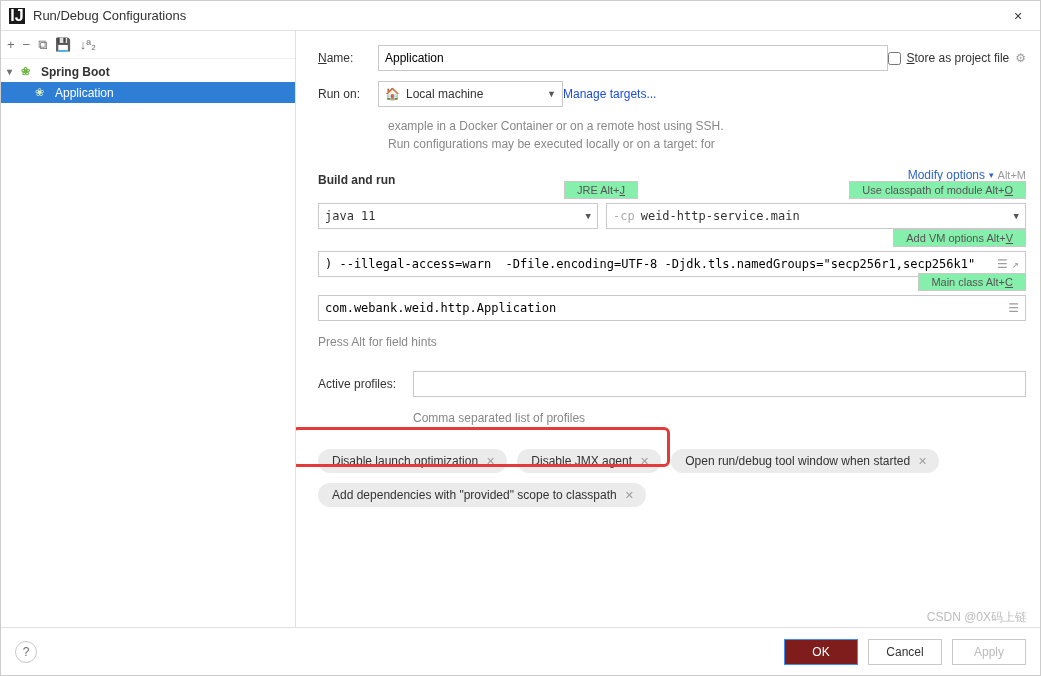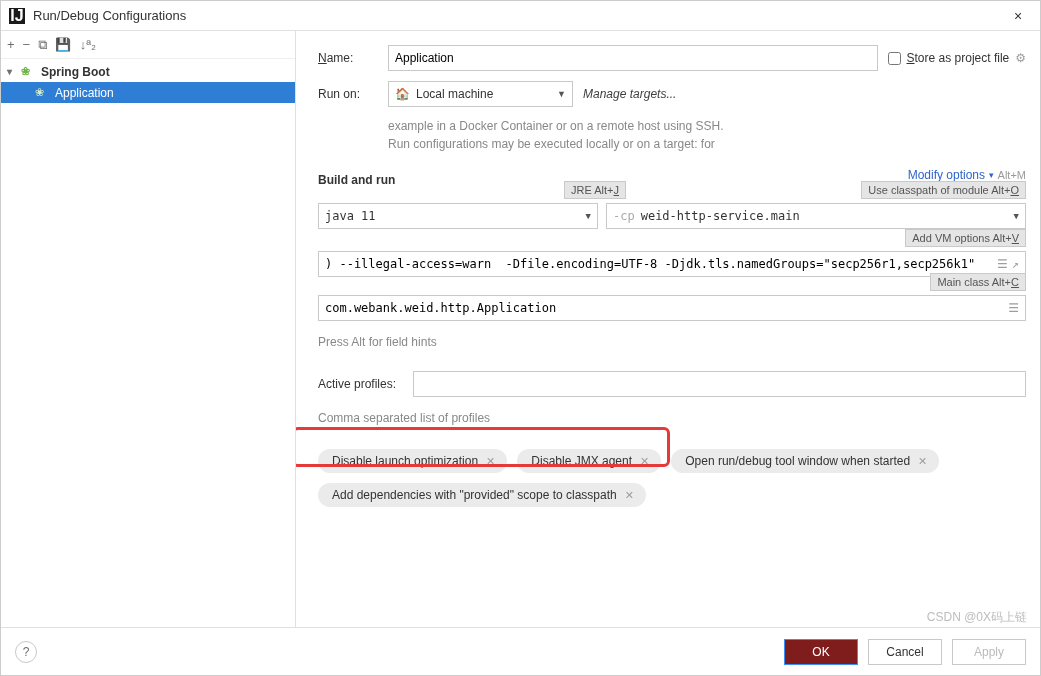--- a/index.html
+++ b/index.html
@@ -12,37 +12,37 @@
 .sidebar { width: 295px; border-right: 1px solid #e0e0e0; display: flex; flex-direction: column; }
 .sidebar-toolbar { height: 28px; display: flex; align-items: center; padding: 0 6px; gap: 8px; color: #6e6e6e; border-bottom: 1px solid #f0f0f0; }
 .sidebar-toolbar span { cursor: pointer; font-size: 13px; }
 .tree { flex: 1; overflow: auto; padding-top: 2px; }
 .tree-row { display: flex; align-items: center; height: 21px; padding-left: 6px; gap: 4px; cursor: pointer; }
 .tree-row.bold { font-weight: bold; }
 .tree-row.selected { background: #2f7ed6; color: #fff; }
 .tree-arrow { width: 10px; font-size: 10px; color: #6e6e6e; }
 .tree-icon { width: 16px; font-size: 11px; color: #6DB33F; }
 .sidebar-bottom { padding: 10px 10px 14px; }
-.link { color: #404040; cursor: pointer; font-style: italic; }
+.link { color: #1d4ed8; cursor: pointer; }
 .content { flex: 1; padding: 14px 14px 0 22px; overflow: auto; display: flex; flex-direction: column; gap: 10px; position: relative; }
-.row { display: flex; align-items: center; gap: 10px; }
+.row { display: flex; align-items: center; }
 .row-label { width: 60px; }
 .field { height: 26px; border: 1px solid #c9c9c9; padding: 0 6px; font-size: 12px; display: flex; align-items: center; flex: 1; background: #fff; }
 .field input { border: none; outline: none; width: 100%; font-size: 12px; font-family: inherit; }
 .field.mono input { font-family: Consolas, monospace; }
 .checkbox-row { display: flex; align-items: center; gap: 6px; }
 .gear-icon { color: #9e9e9e; }
 .combo { height: 26px; border: 1px solid #c9c9c9; padding: 0 6px; display: inline-flex; align-items: center; gap: 6px; background: #fff; min-width: 185px; cursor: pointer; }
 .combo .arrow { margin-left: auto; font-size: 9px; color: #555; }
 .info-text { color: #888; font-size: 12px; margin-left: 70px; line-height: 1.5; }
 .section-title { font-weight: bold; margin-top: 10px; }
 .modify-row { display: flex; align-items: center; }
 .modify-options { margin-left: auto; display: flex; align-items: center; gap: 4px; color: #2f65c7; cursor: pointer; }
 .modify-options .shortcut { color: #9a9a9a; font-size: 11px; }
-.hint-tag { position: absolute; background: #e5e5e5; border: 1px solid #c9c9c9; padding: 2px 6px; font-size: 11px; color: #555; white-space: nowrap; z-index: 5; }
+.hint-tag { position: absolute; background: #86efac; border: 1px solid #c9c9c9; padding: 2px 12px; font-size: 11px; color: #555; white-space: nowrap; z-index: 5; }
 .hint-tag .u { text-decoration: underline; text-decoration-skip-ink: none; }
 .mono { font-family: Consolas, monospace; }
 .build-row1 { display: flex; gap: 8px; position: relative; margin-top: 6px; }
 .build-row1 .combo { min-width: 280px; }
 .greytxt { color: #aaa; }
 .vm-field { position: relative; margin-top: 12px; }
 .main-class-field { position: relative; margin-top: 8px; }
 .field-endicons { margin-left: auto; display: flex; gap: 4px; color: #9e9e9e; }
 .hint-below { color: #888; margin-top: 4px; }
 .profiles-row { display: flex; align-items: center; gap: 10px; margin-top: 12px; }
@@ -160,21 +160,21 @@
       </div>
     </div>
     <div class="hint-below">Press Alt for field hints</div>
 
     <div class="profiles-row">
       <span class="profiles-label">Active profiles:</span>
       <div class="field">
           <input value="" style="">
         </div>
     </div>
-    <div class="hint-below" style="">Comma separated list of profiles</div>
+    <div class="hint-below" style="margin-left:95px">Comma separated list of profiles</div>
 
     <div class="tags-area">
       <div class="redbox" style="left:-4px; top:396px; width:378px; height:40px;"></div>
       <span class="tag">
           <span>Disable launch optimization</span>
           <span class="x">✕</span>
         </span>
       <span class="tag">
           <span>Disable JMX agent</span>
           <span class="x">✕</span>

